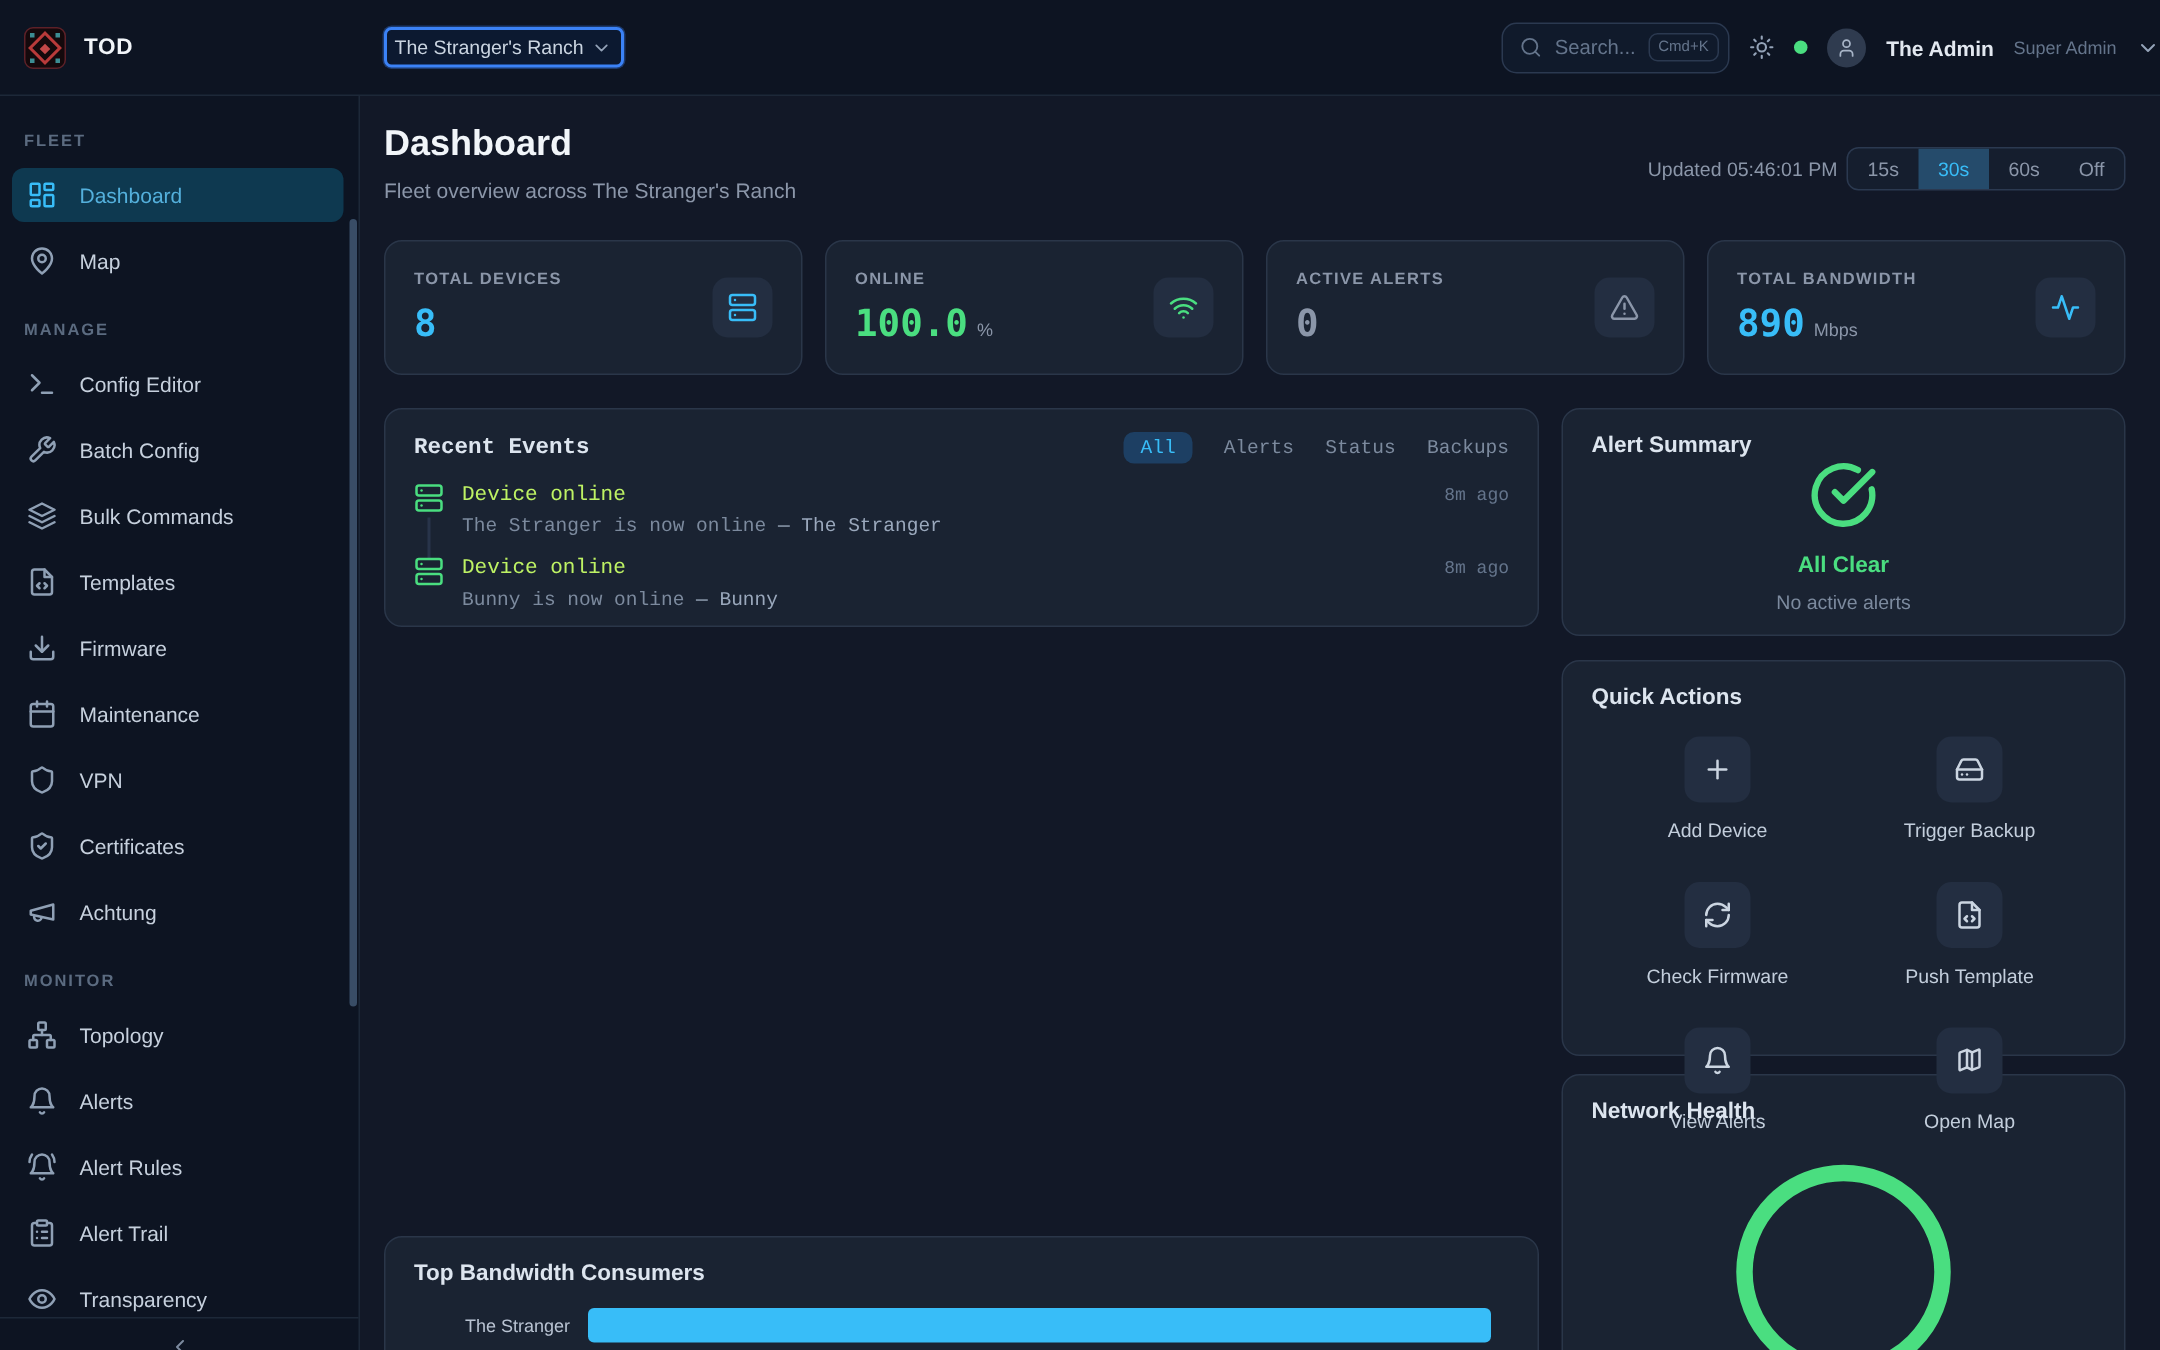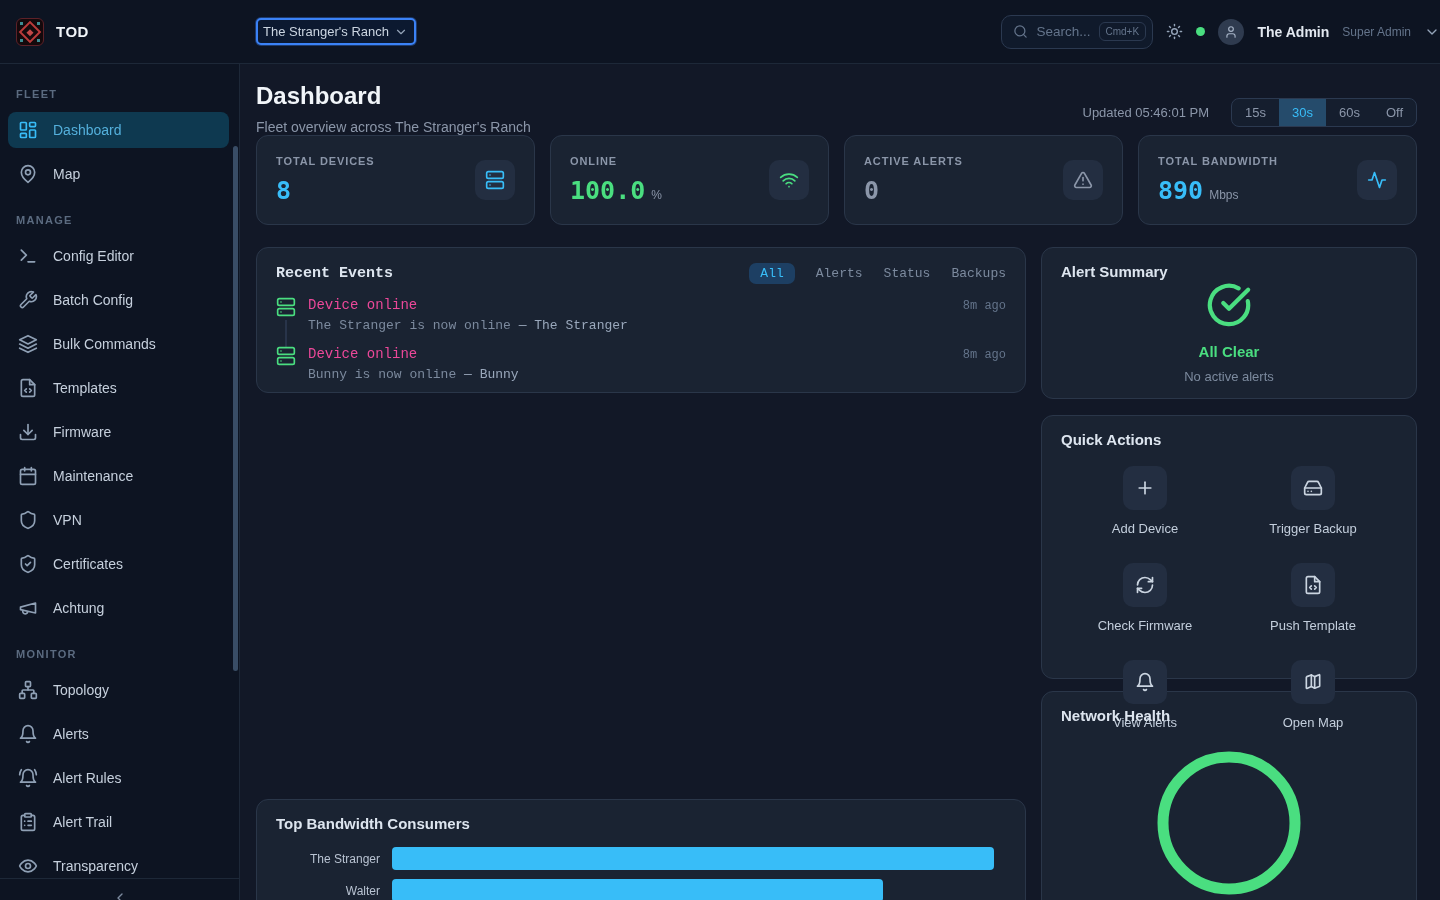--- a/index.html
+++ b/index.html
@@ -42,27 +42,27 @@
   .nav-item.active { background:#0e3950; color:#54b0dc; }
   .nav-item.active .nico { color:#38bdf8; }
   .sb-thumb { position:absolute; right:1px; top:82px; width:5px; height:525px; border-radius:3px; background:#394d66; }
   .sidebar-footer { height:38px; border-top:1px solid #1d2838; display:flex; align-items:center; justify-content:center; color:#7c8a9e; cursor:pointer; }
 
   
   .main { flex:1; background:#121827; padding:18px 23px 0 16px; overflow:hidden; }
   .page-header { display:flex; justify-content:space-between; }
   .page-title { font-size:24px; font-weight:700; color:#f1f5f9; }
   .page-sub { margin-top:9px; font-size:14px; color:#8b96a9; }
-  .header-right { display:flex; align-items:center; gap:22px; margin-top:8px; }
+  .header-right { display:flex; align-items:center; gap:6px; margin-top:8px; }
   .updated { font-size:13px; color:#8b96a9; }
   .segmented { display:flex; border:1px solid #2b3950; border-radius:8px; background:#151e2e; overflow:hidden; }
   .segment { padding:6px 13px; font-size:13px; color:#8b96a9; cursor:pointer; }
   .segment.active { background:#254b6b; color:#38bdf8; }
 
-  .stats-row { display:flex; gap:15px; }
+  .stats-row { display:flex; gap:15px; margin-top:25px; }
   .stat-card { flex:1; height:90px; background:#1a2332; border:1px solid #2a3649; border-radius:12px; padding:15px 19px; display:flex; justify-content:space-between; }
   .stat-label { font-size:11px; font-weight:600; letter-spacing:.9px; color:#8b96a9; text-transform:uppercase; margin-top:4px; }
   .stat-value-row { margin-top:9px; display:flex; align-items:baseline; gap:6px; }
   .stat-value { font-family:"DejaVu Sans Mono", monospace; font-size:25px; font-weight:700; }
   .stat-unit { font-size:12px; color:#8b96a9; }
   .stat-icon { width:40px; height:40px; border-radius:10px; background:#232e41; display:grid; place-items:center; align-self:center; }
 
   .content-cols { display:flex; gap:15px; margin-top:22px; }
   .col-left { width:770px; flex:0 0 770px; }
   .col-right { width:376px; flex:0 0 376px; }
@@ -72,21 +72,21 @@
   .events-panel { height:146px;font-family:Liberation Mono, monospace; }
   .events-head { display:flex; justify-content:space-between; align-items:center; }
   .tabs { display:flex; gap:21px; align-items:center; }
   .tab { font-size:13px; color:#7c8a9e; cursor:pointer; }
   .tab.active { background:#1d3f63; color:#38bdf8; padding:3px 11px; border-radius:7px; }
   .event { display:flex; gap:12px; margin-top:13px; position:relative; }
   .event-ic { width:20px; height:20px; color:#4ade80; position:relative; z-index:1; }
   .event.has-line::after { content:""; position:absolute; left:9px; top:23px; height:27px; width:2px; background:#28344a; }
   .event-body { flex:1; }
   .event-top { display:flex; justify-content:space-between; align-items:baseline; }
-  .event-title { font-size:14px; font-weight:500; color:#ec4899; }
+  .event-title { font-size:14px; font-weight:500; color:#bef264; }
   .event-time { font-size:12px; color:#64748b; }
   .event-desc { margin-top:5px; font-size:13px; color:#7c8a9e; }
   .event-device { color:#9aa8bc; }
 
   .alert-panel { height:152px; margin-bottom:16px; display:flex; flex-direction:column; }
   .alert-center { flex:1; display:flex; flex-direction:column; align-items:center; justify-content:center; gap:0; }
   .alert-check { color:#4ade80; margin-top:2px; }
   .alert-status { margin-top:15px; font-size:15px; font-weight:600; color:#4ade80; }
   .alert-detail { margin-top:9px; font-size:13px; color:#7c8a9e; }
 

